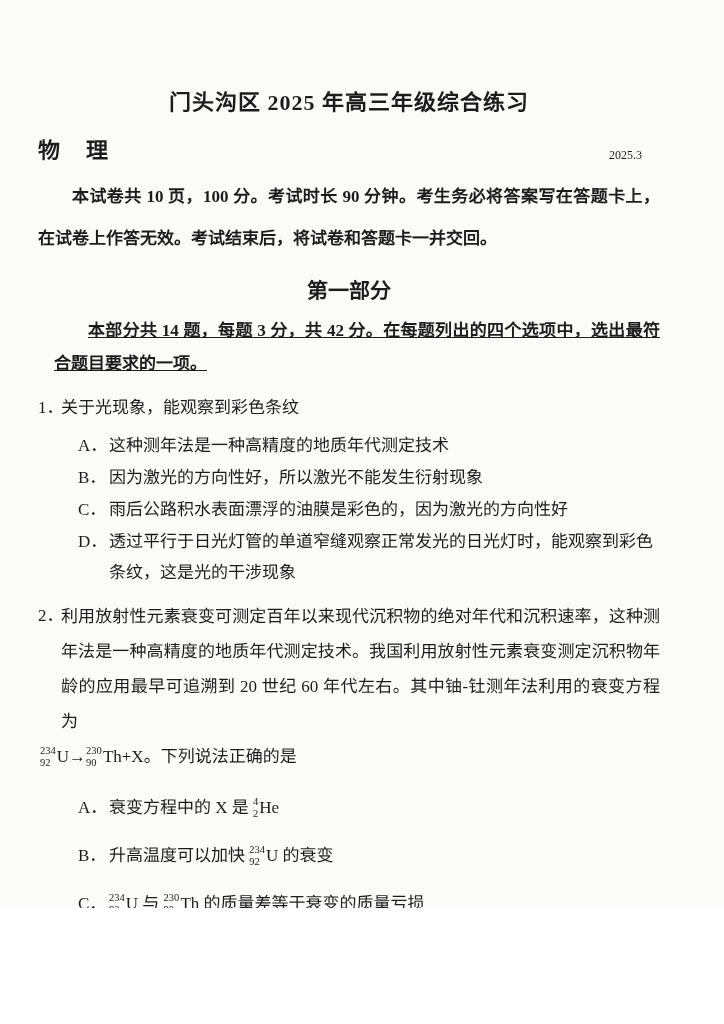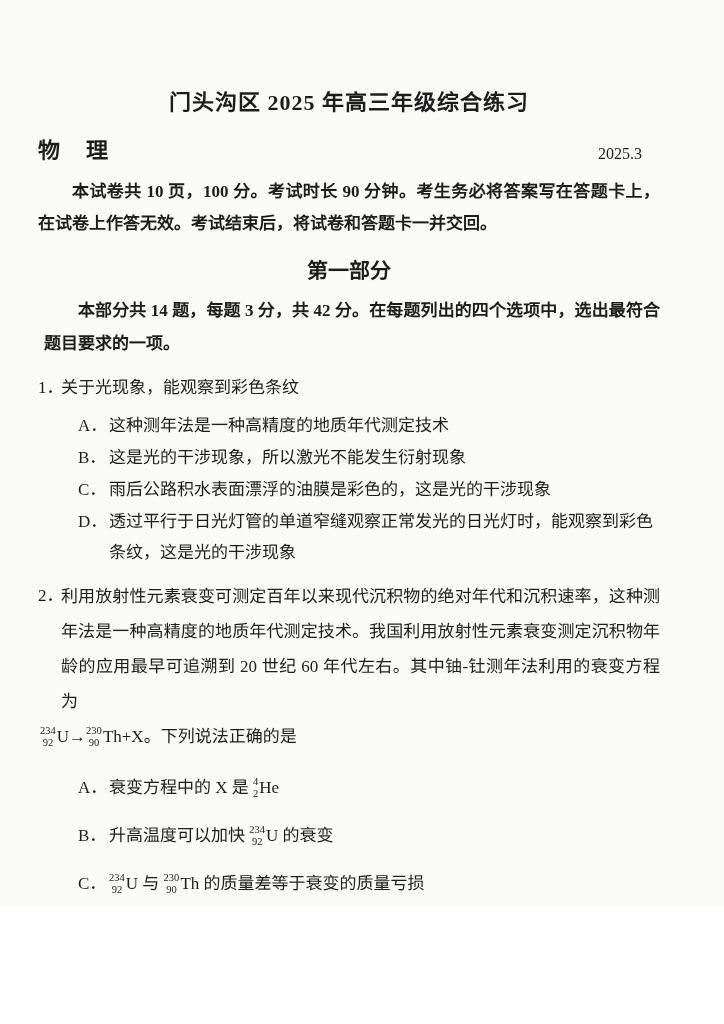--- a/index.html
+++ b/index.html
@@ -41,42 +41,43 @@
     margin: 0;
     display: inline-block;
     font-size: 22px;
     font-weight: 700;
     letter-spacing: 2px;
   }
   .exam-date {
     position: absolute;
     right: 18px;
     bottom: 1px;
-    font-size: 16px;
+    font-size: 12px;
     font-weight: 400;
   }
   .notice {
     margin: 12px 0 2px 0;
     text-indent: 2em;
-    line-height: 32px;
+    line-height: 42px;
     font-weight: 700;
     text-align: justify;
   }
   .section-heading {
     margin: 14px 0 0 0;
     text-align: center;
     font-size: 21px;
     font-weight: 700;
   }
   .section-instructions {
-    margin: 10px 0 0 6px;
+    margin: 10px 0 0 16px;
     text-indent: 2em;
     line-height: 33px;
     font-weight: 700;
     text-align: justify;
+    text-decoration: underline;
   }
   .questions {
     list-style: none;
     margin: 6px 0 0 0;
     padding: 0;
   }
   .question {
     position: relative;
     padding-left: 23px;
     margin-top: 11px;
@@ -120,21 +121,21 @@
   }
   .opt-text {
     flex: 1;
     text-align: left;
   }
   
   .nuclide { display: inline-block; white-space: nowrap; }
   .prescript {
     display: inline-block;
     vertical-align: -0.38em;
-    text-align: center;
+    text-align: left;
     font-size: 0.62em;
     line-height: 1.15;
     margin-right: 1px;
   }
   .prescript .mass, .prescript .z { display: block; }
   .var { font-style: italic; font-family: "Liberation Serif", "DejaVu Serif", serif; }
 </style>
 </head>
 <body>
 
@@ -159,26 +160,26 @@
     <p class="q-stem">关于光现象，能观察到彩色条纹</p>
 
     <ul class="options">
   <li class="option">
     <span class="opt-label">A．</span>
     <span class="opt-text">这种测年法是一种高精度的地质年代测定技术</span>
   </li>
 
   <li class="option">
     <span class="opt-label">B．</span>
-    <span class="opt-text">这是光的干涉现象，所以激光不能发生衍射现象</span>
+    <span class="opt-text">因为激光的方向性好，所以激光不能发生衍射现象</span>
   </li>
 
   <li class="option">
     <span class="opt-label">C．</span>
-    <span class="opt-text">雨后公路积水表面漂浮的油膜是彩色的，这是光的干涉现象</span>
+    <span class="opt-text">雨后公路积水表面漂浮的油膜是彩色的，因为激光的方向性好</span>
   </li>
 
   <li class="option">
     <span class="opt-label">D．</span>
     <span class="opt-text">透过平行于日光灯管的单道窄缝观察正常发光的日光灯时，能观察到彩色条纹，这是光的干涉现象</span>
   </li>
 </ul>
   </li>
 
   <li class="question">

